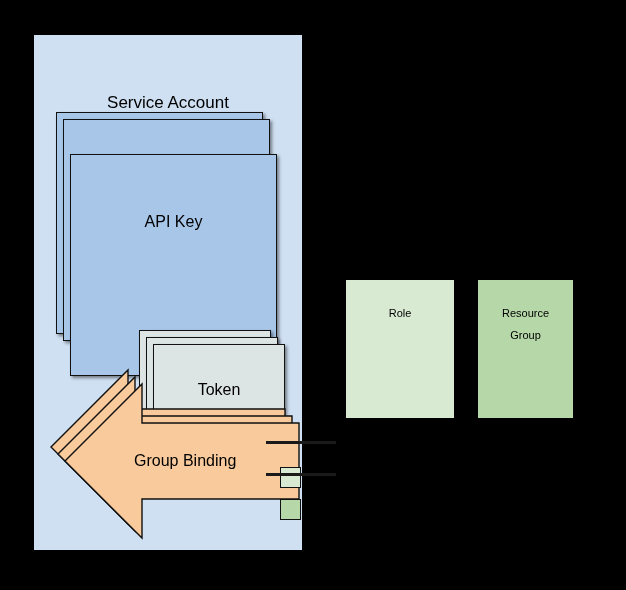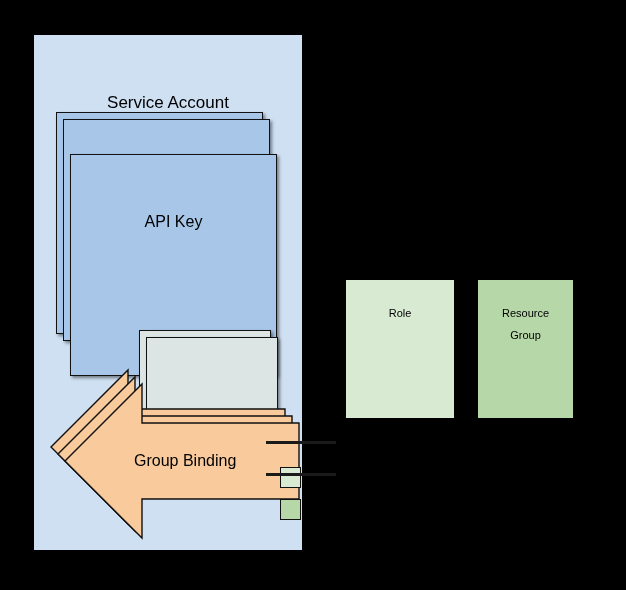--- a/index.html
+++ b/index.html
@@ -149,20 +149,23 @@
   <div id="service-account-panel">
     <div id="service-account-title">Service Account</div>
 
     <div id="apikey-back2" class="card apikey-card"></div>
     <div id="apikey-back1" class="card apikey-card"></div>
     <div id="apikey-front" class="card apikey-card">
       <div id="apikey-label" class="card-label">API Key</div>
 
       <div id="token-back2" class="card token-card"></div>
       <div id="token-back1" class="card token-card"></div>
+      <div id="token-front" class="card token-card">
+        <div id="token-label" class="card-label">Token</div>
+      </div>
     </div>
 
     <svg id="arrow-back2" class="arrow-layer" viewBox="0 0 236 163">
       <polygon class="arrow-poly" points="1,82 78,5 78,44 235,44 235,120 78,120 78,159"></polygon>
     </svg>
     <svg id="arrow-back1" class="arrow-layer" viewBox="0 0 236 163">
       <polygon class="arrow-poly" points="1,82 78,5 78,44 235,44 235,120 78,120 78,159"></polygon>
     </svg>
     <svg id="arrow-front" class="arrow-layer" viewBox="0 0 236 163">
       <polygon class="arrow-poly" points="1,82 78,5 78,44 235,44 235,120 78,120 78,159"></polygon>

